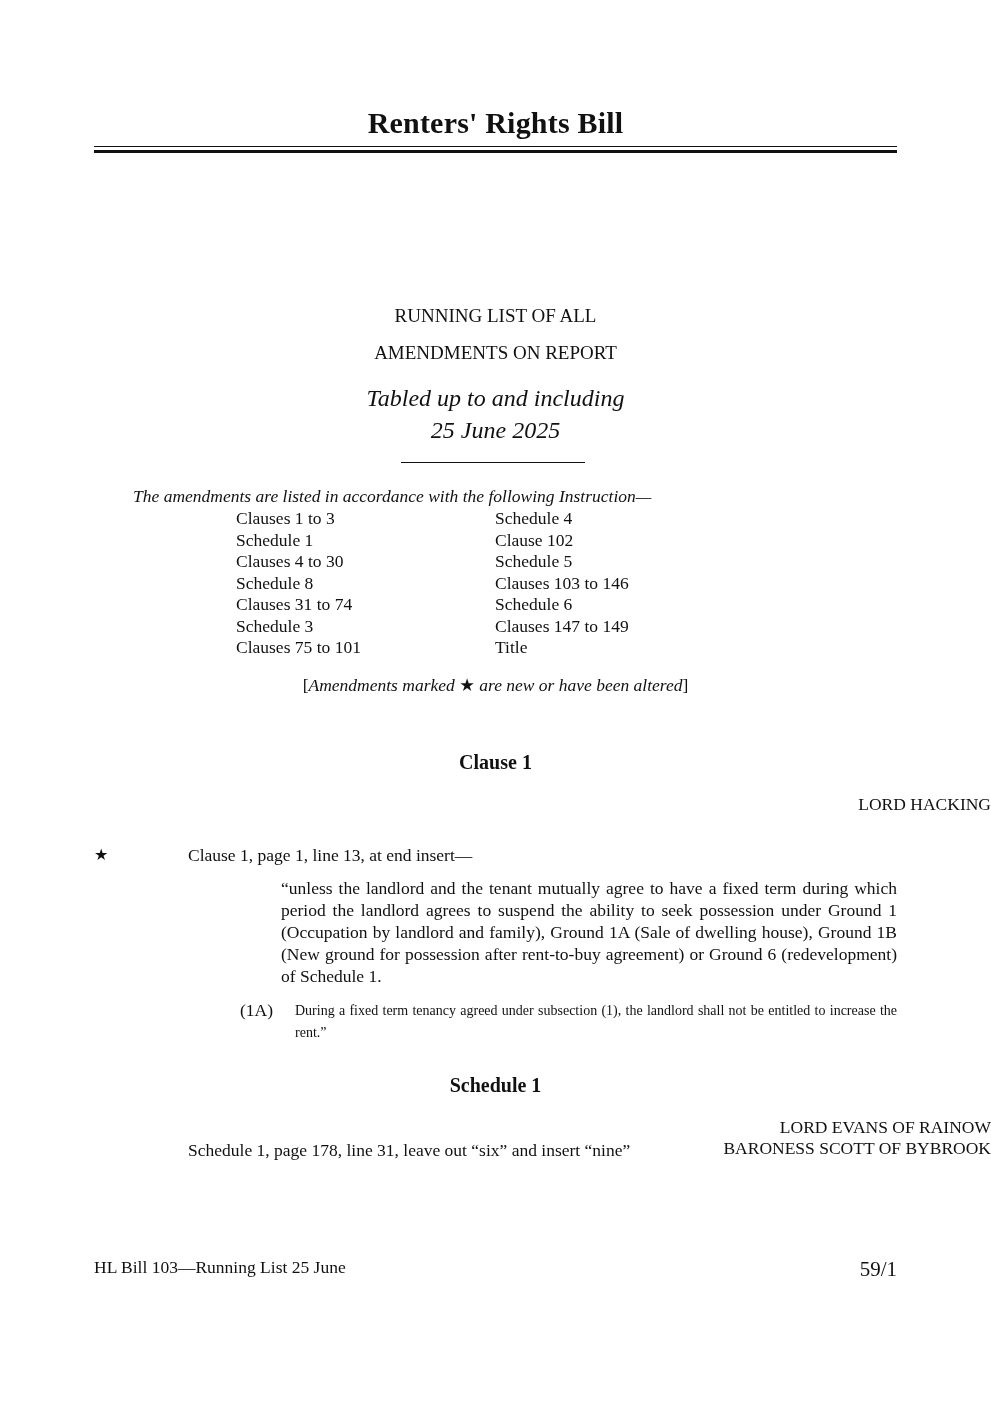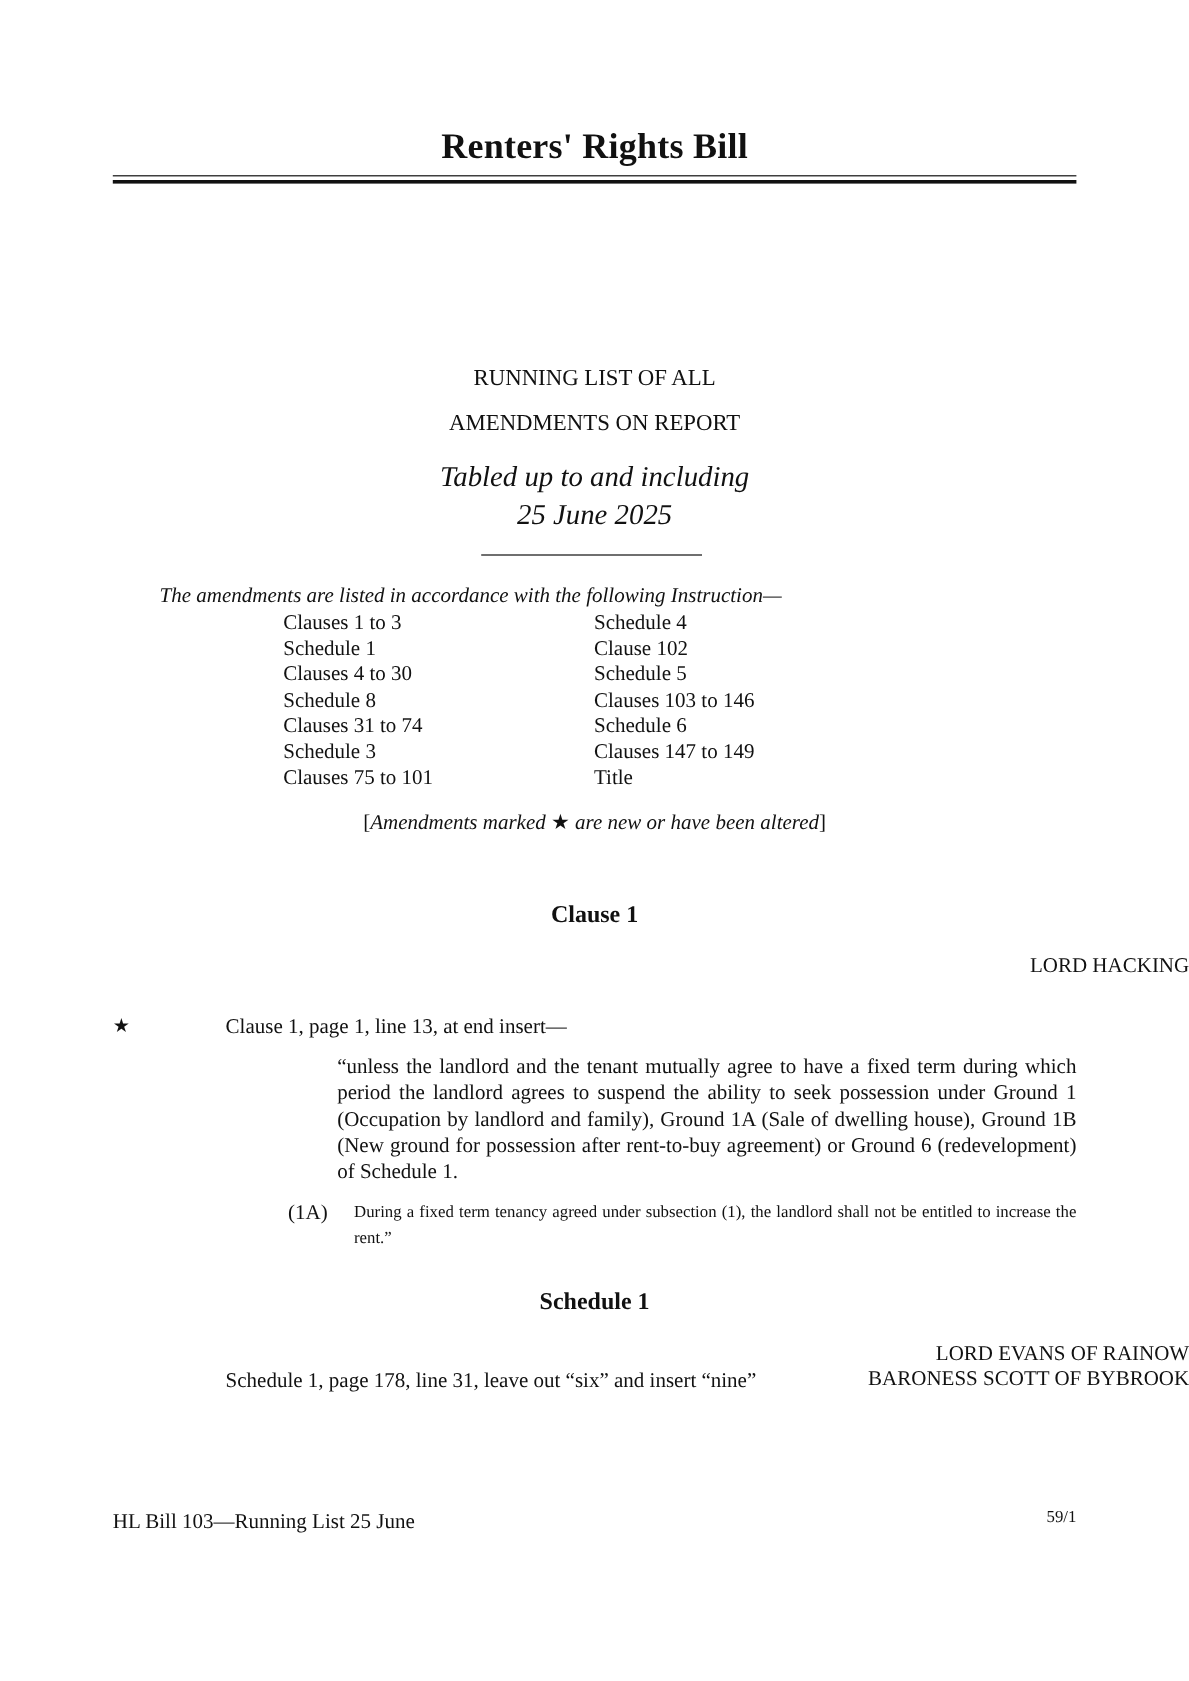--- a/index.html
+++ b/index.html
@@ -108,21 +108,21 @@
       text-align: justify;
     }
 
     .footer-left {
       left: 94px; top: 1257px;
       font-size: 17.5px;
       white-space: nowrap;
     }
     .footer-right {
       right: 94px; top: 1257px;
-      font-size: 14px;
+      font-size: 21px;
       white-space: nowrap;
     }
   </style>
 </head>
 <body>
 
 <div class="abs title">Renters' Rights Bill</div>
 <div class="abs rule-thin"></div>
 <div class="abs rule-thick"></div>
 

